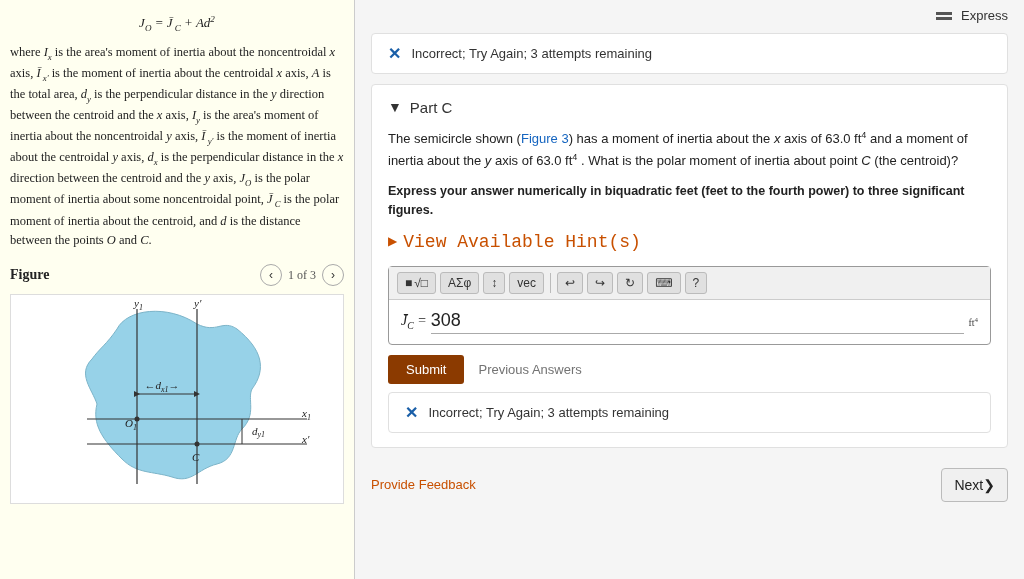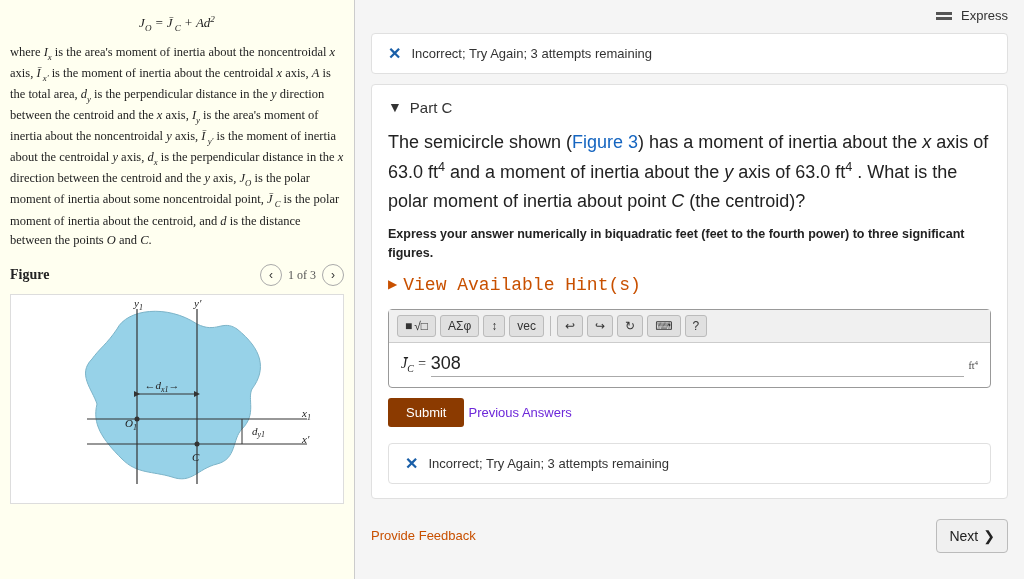--- a/index.html
+++ b/index.html
@@ -134,21 +134,21 @@
       color: #333;
     }
     .part-label {
       font-size: 15px;
       font-weight: normal;
       font-family: Arial, sans-serif;
       color: #333;
     }
     .question-text {
       font-family: Arial, sans-serif;
-      font-size: 18px;
+      font-size: 13px;
       line-height: 1.6;
       color: #222;
       margin-bottom: 10px;
     }
     .question-text .figure-ref {
       color: #1565c0;
     }
     .emphasis-text {
       font-family: Arial, sans-serif;
       font-size: 12.5px;
@@ -237,35 +237,35 @@
     .math-unit {
       font-size: 10px;
       color: #444;
       white-space: nowrap;
     }
 
     
     .submit-row {
       display: flex;
       align-items: center;
-      gap: 4px;
-      margin-bottom: 16px;
+      gap: 14px;
+      margin-bottom: 8px;
     }
     .submit-btn {
       background: #8b3a00;
       color: white;
       border: none;
       border-radius: 3px;
       padding: 7px 18px;
       font-size: 13px;
       font-family: Arial, sans-serif;
       cursor: pointer;
     }
     .prev-answers-link {
-      color: #6d28d9;
+      color: #737373;
       font-size: 13px;
       font-family: Arial, sans-serif;
       cursor: pointer;
       text-decoration: none;
     }
 
     
     .feedback-row {
       display: flex;
       justify-content: space-between;
@@ -283,21 +283,20 @@
       background: #f0f0f0;
       border: 1px solid #bbb;
       border-radius: 4px;
       padding: 8px 12px;
       font-size: 14px;
       font-family: Arial, sans-serif;
       cursor: pointer;
       color: #222;
       display: flex;
       align-items: center;
-      gap: 5px;
     }
 
     
     sup { font-size: 0.7em; vertical-align: super; }
     sub { font-size: 0.7em; vertical-align: sub; }
 
     
     ::-webkit-scrollbar { width: 6px; }
     ::-webkit-scrollbar-thumb { background: #ccc; border-radius: 3px; }
   </style>

